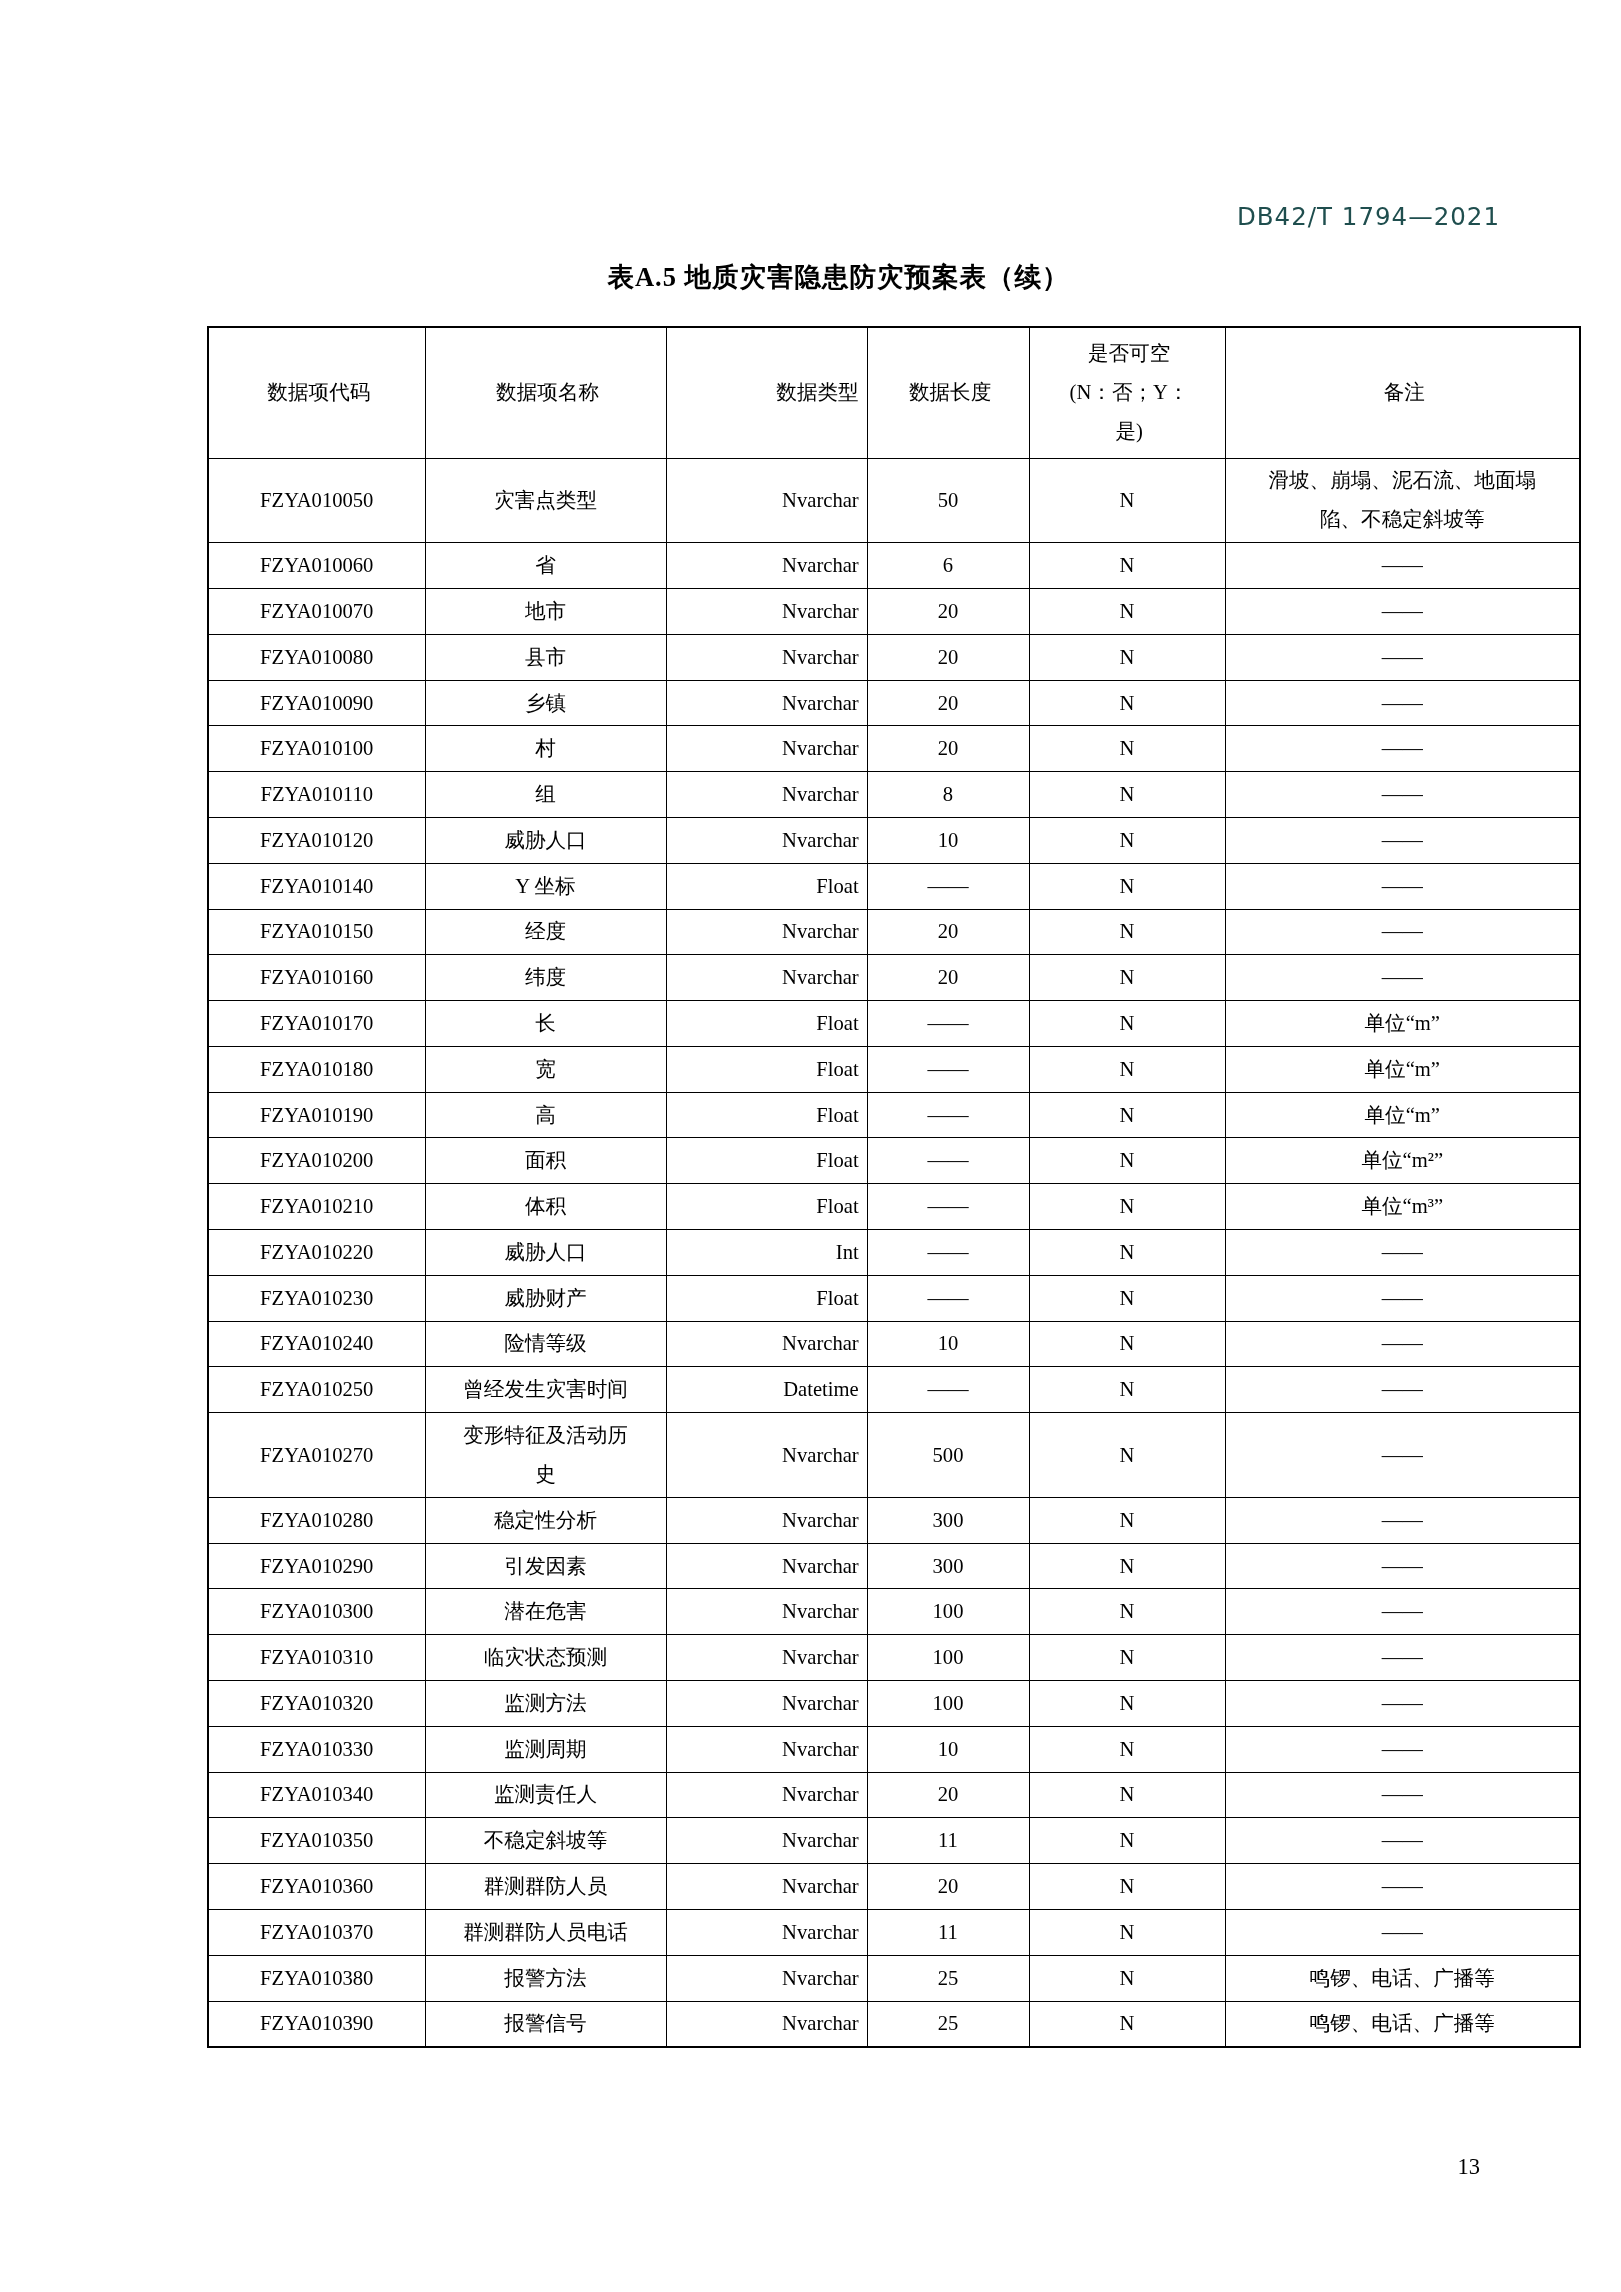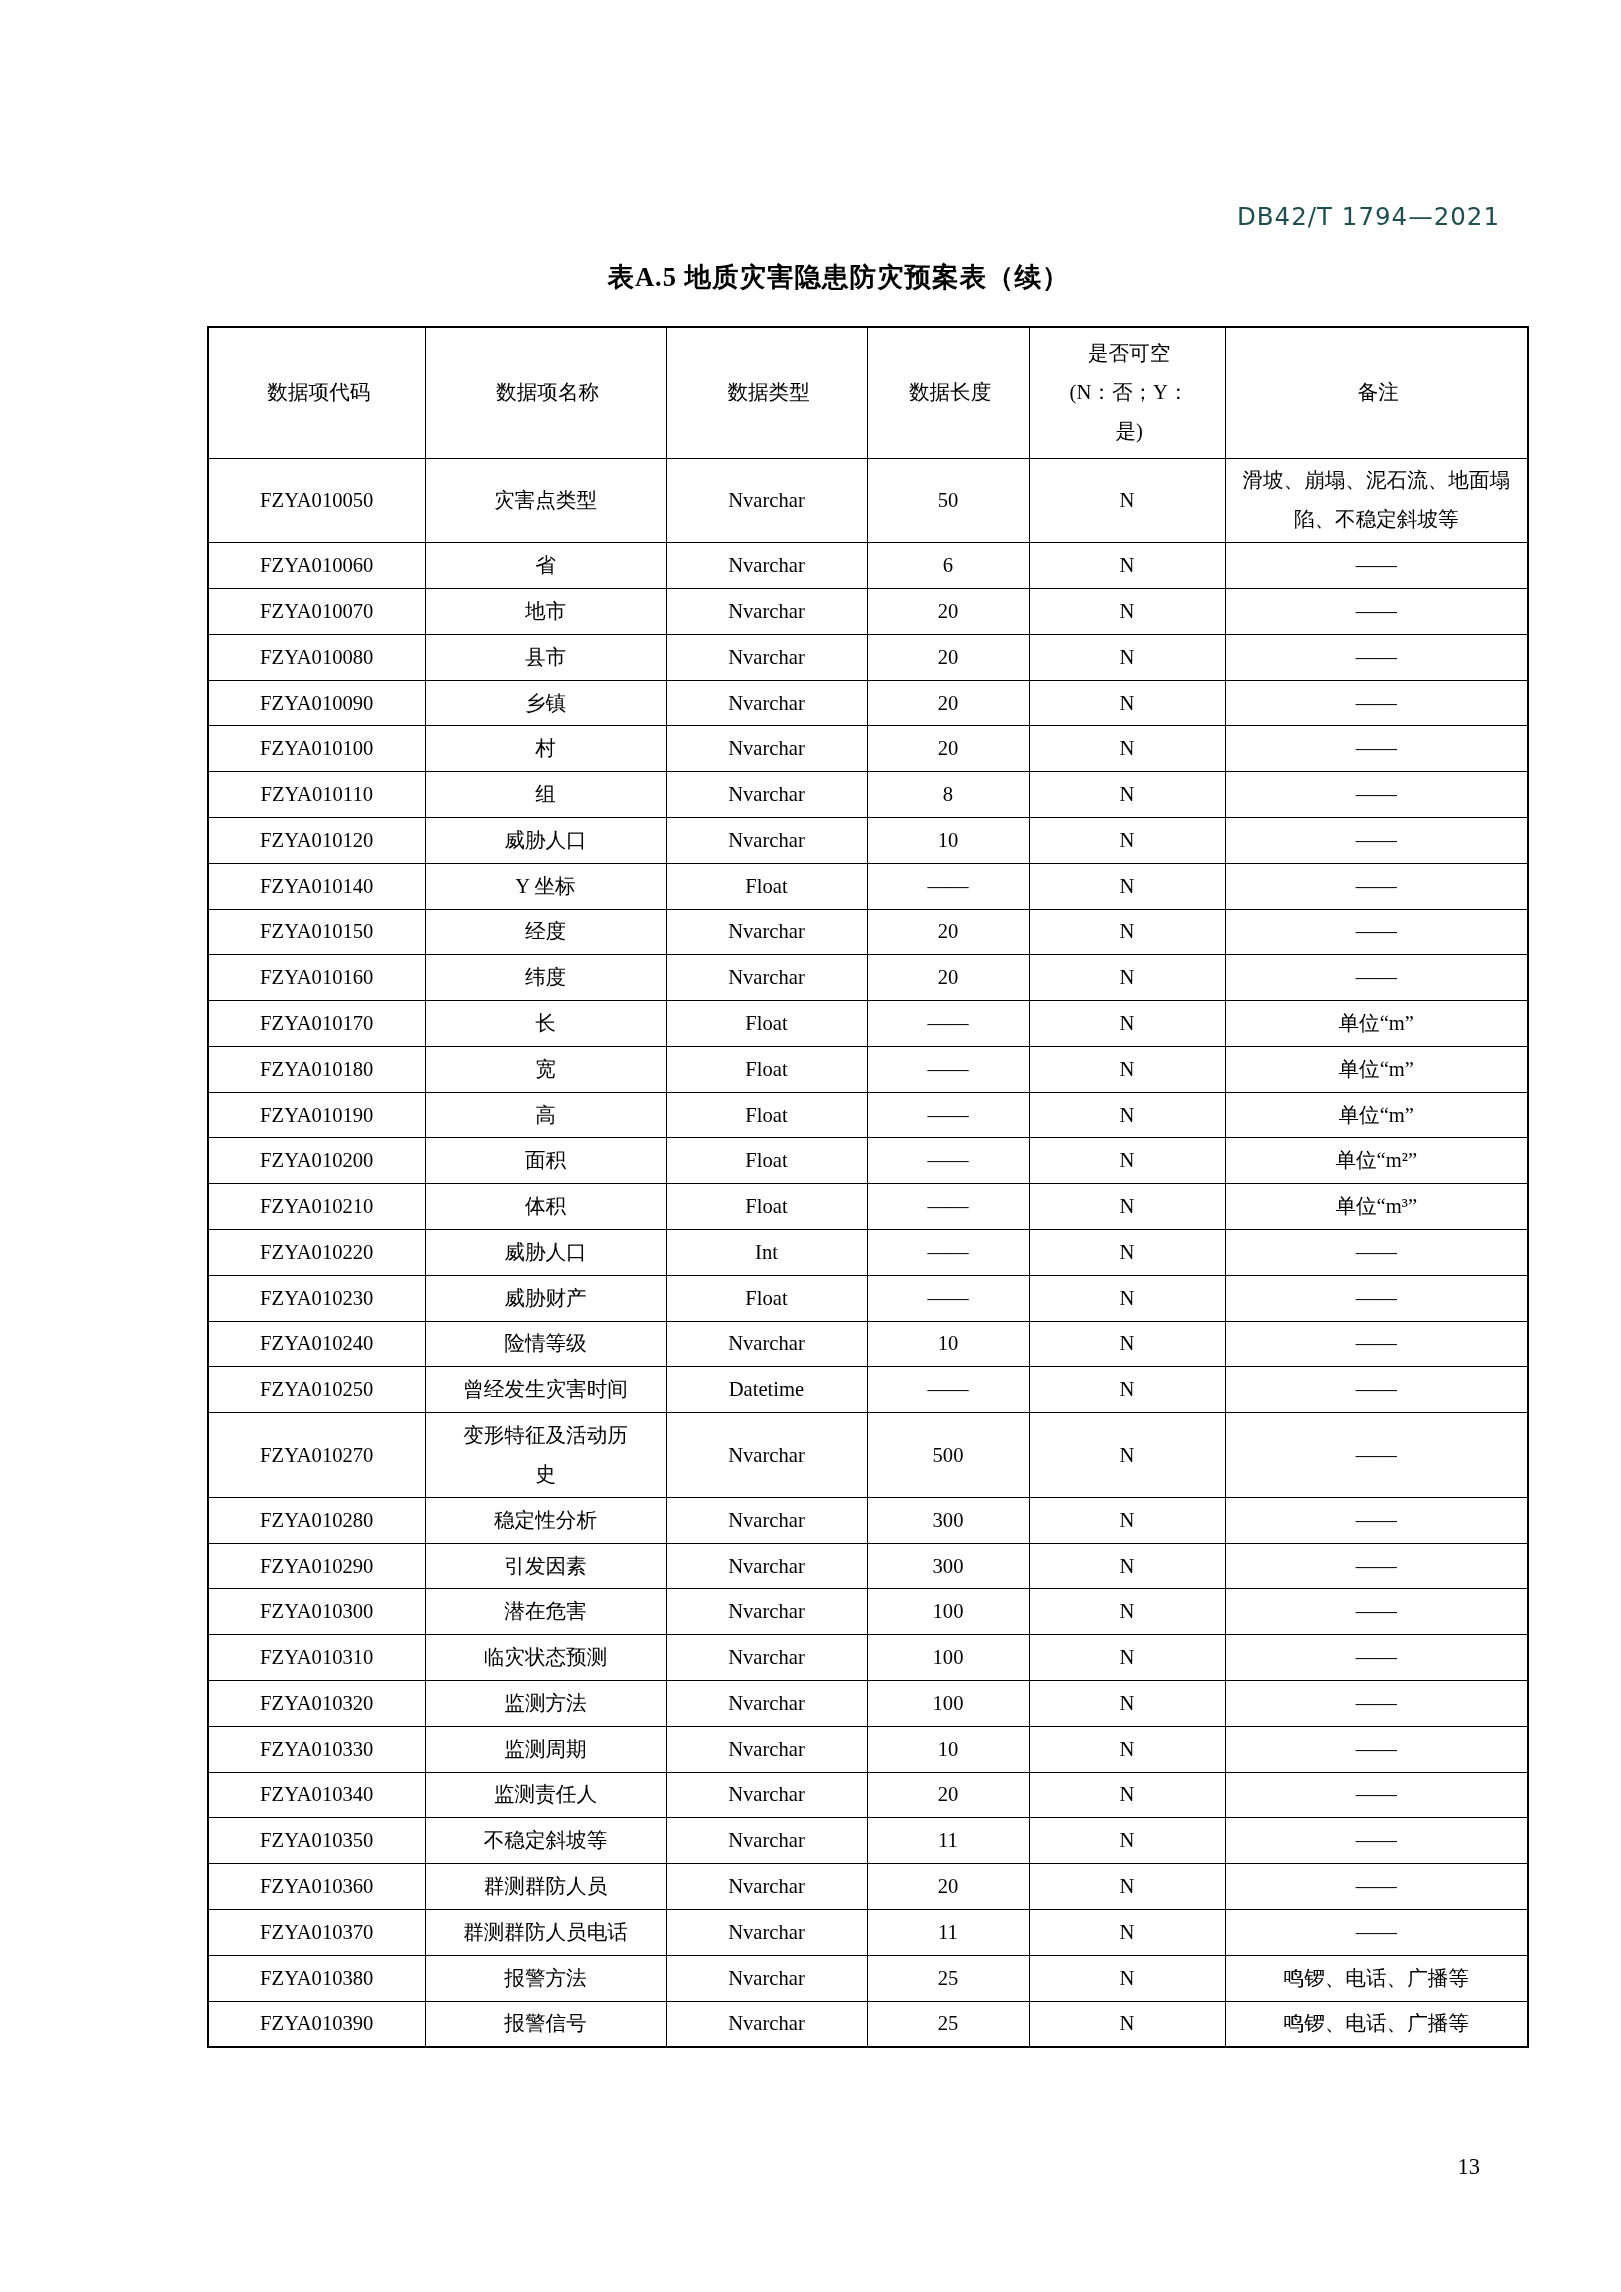--- a/index.html
+++ b/index.html
@@ -57,24 +57,24 @@
   }
   th {
     font-weight: normal;
     white-space: pre-line;
     height: 131px;
     padding-left: 12px;
   }
   td { height: 44px; }
   .col-code     { width: 217px; }
   .col-name     { width: 241px; }
-  .col-type     { width: 201px; }
+  .col-type     { width: 201px; text-align: right; }
   .col-length   { width: 162px; }
   .col-nullable { width: 196px; }
-  .col-remark   { width: 303px; }
+  .col-remark   { width: 355px; }
   td.col-name .cell-inner {
     display: inline-block;
     max-width: 176px;
   }
   td.col-remark .cell-inner {
     display: inline-block;
     max-width: 278px;
   }
   .page-number {
     position: absolute;

